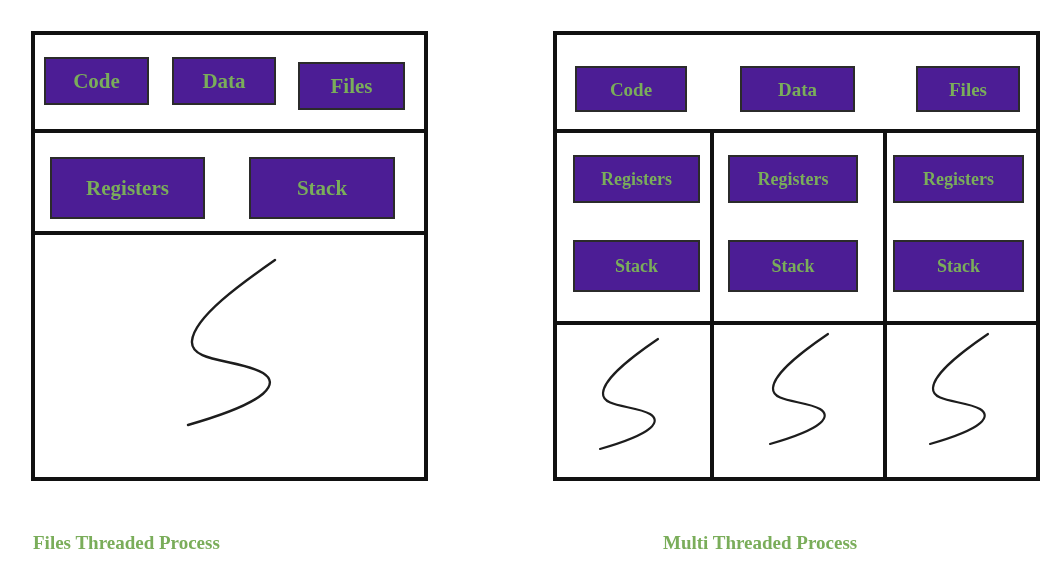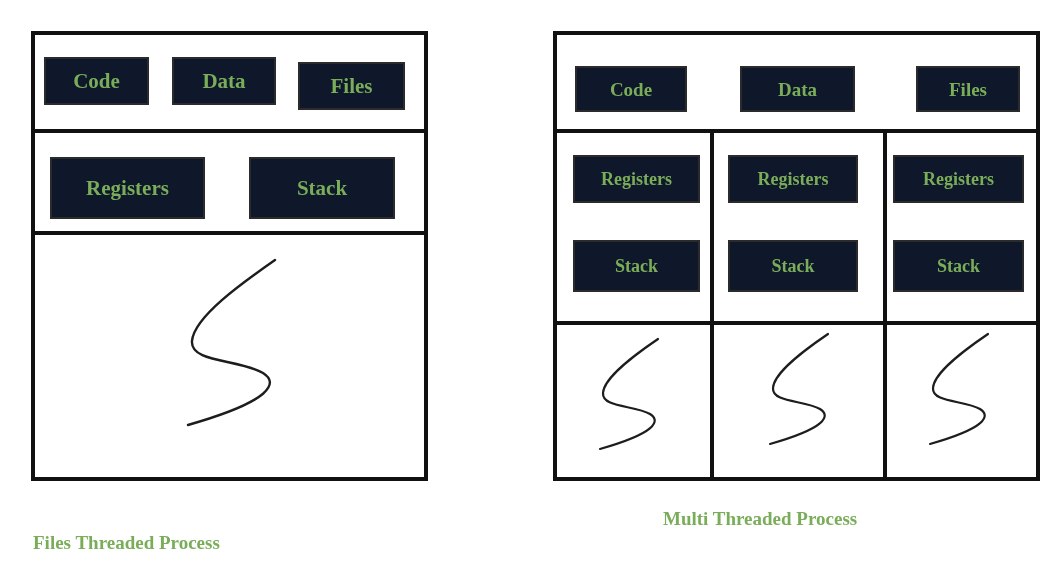--- a/index.html
+++ b/index.html
@@ -22,21 +22,21 @@
     box-sizing: border-box;
     border: 4px solid #111111;
     background: #ffffff;
   }
 
   
   .cell {
     position: absolute;
     box-sizing: border-box;
     border: 2px solid #2b2b2b;
-    background: #0f172a;
+    background: #4c1d95;
     display: flex;
     align-items: center;
     justify-content: center;
   }
   .cell span {
     color: #7aad5a;
     font-weight: bold;
     font-family: "Liberation Serif", "DejaVu Serif", serif;
     line-height: 1;
     white-space: nowrap;
@@ -110,21 +110,21 @@
   #multi-stk-1 { left: 573px; top: 240px; width: 127px; height: 52px; }
   #multi-stk-2 { left: 728px; top: 240px; width: 130px; height: 52px; }
   #multi-stk-3 { left: 893px; top: 240px; width: 131px; height: 52px; }
   #multi-reg-1 span, #multi-reg-2 span, #multi-reg-3 span { font-size: 18px; }
   #multi-stk-1 span, #multi-stk-2 span, #multi-stk-3 span { font-size: 18px; }
 
   #multi-thread-1 { left: 595px; top: 335px; width: 72px; height: 118px; }
   #multi-thread-2 { left: 765px; top: 330px; width: 72px; height: 118px; }
   #multi-thread-3 { left: 925px; top: 330px; width: 72px; height: 118px; }
 
-  #caption-multi { left: 663px; top: 508px; }
+  #caption-multi { left: 663px; top: 532px; }
 </style>
 </head>
 <body>
 
 <div class="panel" id="panel-single"></div>
 
 <div class="hdiv" id="single-div-1"></div>
 <div class="hdiv" id="single-div-2"></div>
 
 <div class="cell" id="single-code">

